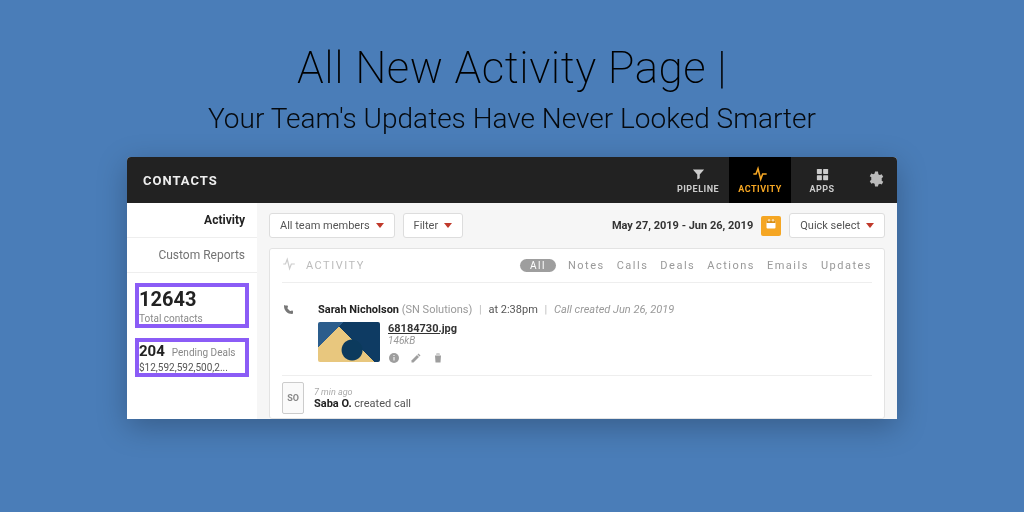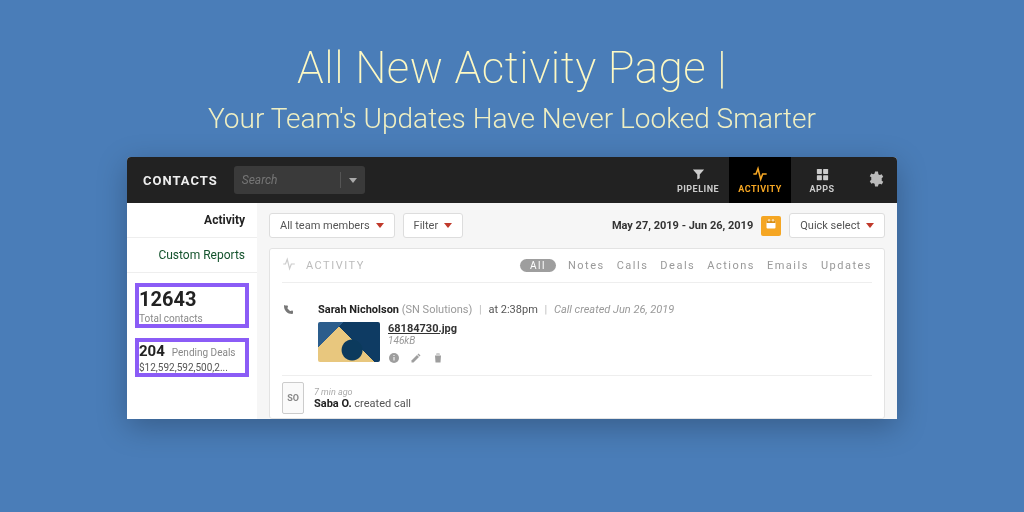--- a/index.html
+++ b/index.html
@@ -1,18 +1,18 @@
 <!DOCTYPE html>
 <html><head>
 <meta charset="utf-8">
 <style>
   * { margin:0; padding:0; box-sizing:border-box; font-family: -apple-system, "Segoe UI", Roboto, "Helvetica Neue", Arial, sans-serif; }
   body { width:1024px; height:512px; overflow:hidden; background:#4a7db8; position:relative; }
 
-  .hero { text-align:center; color:#fef9c3; padding-top:42px; }
+  .hero { text-align:center; color:#000000; padding-top:42px; }
   .hero h1 { font-weight:200; font-size:44px; letter-spacing:.5px; }
   .hero h2 { font-weight:300; font-size:28px; margin-top:8px; opacity:.92; }
 
   .app { width:770px; margin:22px auto 0; background:#fff; border-radius:4px 4px 0 0; overflow:hidden; box-shadow:0 8px 30px rgba(0,0,0,.25); font-size:12px; color:#333; }
 
   
   .topbar { display:flex; align-items:center; background:#222; color:#eee; height:46px; }
   .brand  { font-weight:700; letter-spacing:1px; padding:0 16px; font-size:13px; }
   .search { display:flex; align-items:center; background:#3a3a3a; border-radius:3px; height:28px; padding:0 8px; }
   .search input { background:transparent; border:0; outline:0; color:#ccc; font-style:italic; width:90px; font-size:12px; }
@@ -21,21 +21,21 @@
   .flex { flex:1; }
   .tabs { display:flex; height:46px; }
   .tab  { display:flex; flex-direction:column; align-items:center; justify-content:center; width:62px; font-size:9px; letter-spacing:.5px; font-weight:700; color:#ccc; cursor:pointer; }
   .tab.active { background:#000; color:#f5a623; }
   .tab .ico { height:16px; display:flex; align-items:center; justify-content:center; margin-bottom:2px; }
   .gearcell { width:44px; display:flex; align-items:center; justify-content:center; color:#bbb; cursor:pointer; }
 
   
   .body { display:flex; background:#f6f6f6; }
   .side { width:130px; background:#fff; }
-  .side .item { padding:10px 12px; border-bottom:1px solid #eee; font-size:12px; color:#14532d; text-align:right; cursor:pointer; }
+  .side .item { padding:10px 12px; border-bottom:1px solid #eee; font-size:12px; color:#737373; text-align:right; cursor:pointer; }
   .side .item.active { font-weight:700; color:#222; }
   .stat { padding:0; border:4px solid #8b5cf6; margin:10px 8px 0; background:#fff; }
   .stat .big { font-size:20px; font-weight:700; color:#222; }
   .stat .sub { font-size:10px; color:#888; margin-top:2px; }
   .stat .row2 { font-size:10px; color:#555; margin-top:2px; overflow:hidden; text-overflow:ellipsis; white-space:nowrap; max-width:110px; }
   .stat .big2 { font-size:15px; font-weight:700; color:#222; display:inline; }
 
   .main { flex:1; padding:10px 12px 0; }
   .toolbar { display:flex; align-items:center; gap:8px; margin-bottom:10px; }
   .btn { background:#fff; border:1px solid #ddd; border-radius:3px; padding:5px 10px; font-size:11px; color:#555; display:inline-flex; align-items:center; gap:6px; cursor:pointer; }
@@ -84,25 +84,20 @@
 
 <div class="hero">
   <h1>All New Activity Page |</h1>
   <h2>Your Team's Updates Have Never Looked Smarter</h2>
 </div>
 
 <div class="app">
 
   <div class="topbar">
     <div class="brand">CONTACTS</div>
-    <div class="search">
-      <input placeholder="Search" style="">
-      <div class="div"></div>
-      <div class="caret"></div>
-    </div>
     <div class="flex"></div>
     <div class="tabs">
       <div class="tab">
         <span class="ico">
           <svg viewBox="0 0 24 24" width="15" height="15" fill="#ccc">
               <path d="M3 4h18l-7 8v6l-4 2v-8z"></path>
             </svg>
         </span>
         <span>PIPELINE</span>
       </div>

